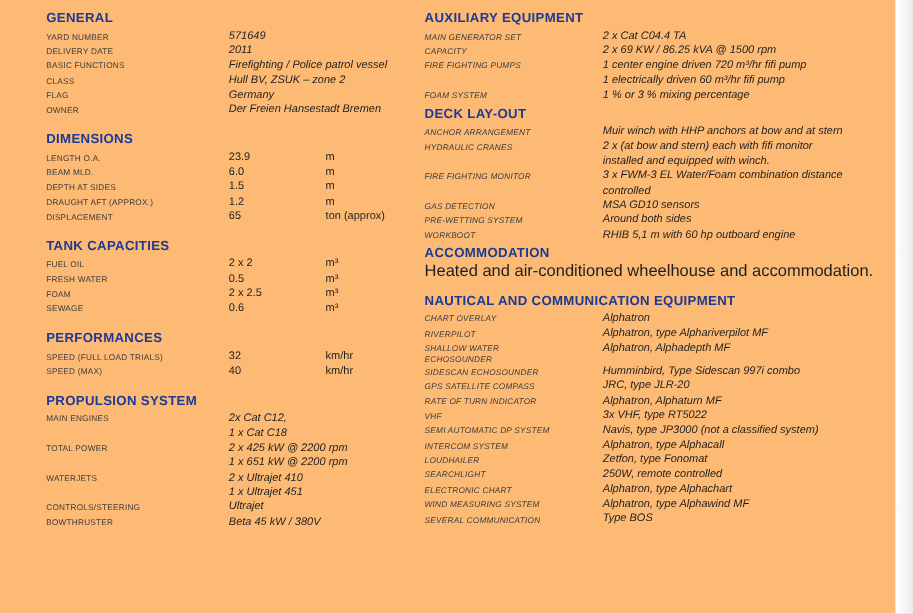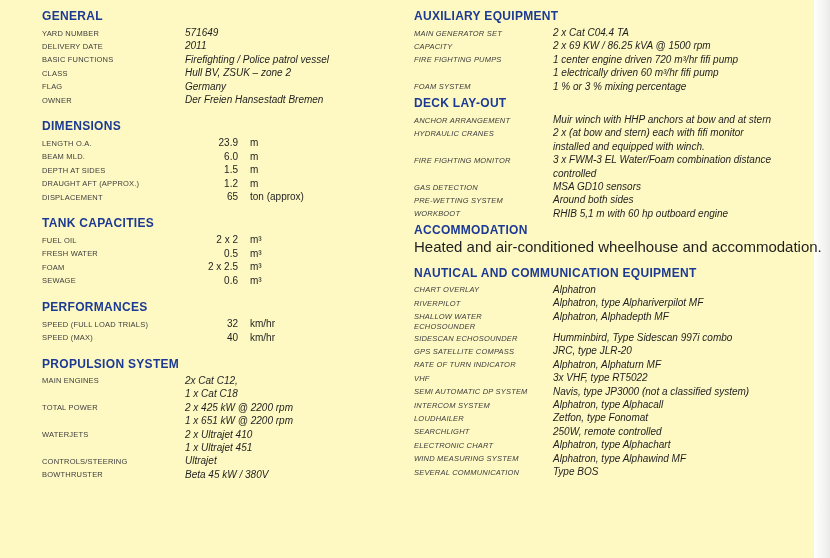--- a/index.html
+++ b/index.html
@@ -1,48 +1,48 @@
 <!DOCTYPE html>
 <html style="--header-blue: #1c3a94;"><head>
 <meta charset="utf-8">
 <style>
   html,body{margin:0;padding:0;background:#ffffff;}
   .page{
-    position:relative;width:830px;height:558px;background:#fef9c3;overflow:hidden;
+    position:relative;width:830px;height:558px;background:#fdba74;overflow:hidden;
     font-family:"Liberation Sans",sans-serif;
     -webkit-font-smoothing:antialiased;
   }
   .page-edge{
     position:absolute;top:0;right:0;width:16px;height:100%;
     background:linear-gradient(to right,#ffffff 0%,#efefee 85%,#e9e9e8 100%);
     pointer-events:none;
   }
   .col{position:absolute;top:9px;}
   .col-left{left:42px;width:356px;}
-  .col-right{left:414px;width:412px;}
+  .col-right{left:386px;width:412px;}
 
   .sec-title{
     margin:0 0 3px 0;
     font-size:12px;font-weight:bold;line-height:14px;
     color:var(--header-blue,#1c3a94);
     letter-spacing:0.3px;
   }
   .section{margin-bottom:13px;}
   .col-right .section{margin-bottom:3px;}
   .col-right .section.para-section{margin-bottom:12px;}
 
-  .row{display:flex;align-items:flex-start;min-height:13.4px;}
+  .row{display:flex;align-items:flex-start;min-height:13.4px;gap:23px;}
   .label{
     flex:none;width:143px;
     font-size:7.5px;line-height:9.5px;letter-spacing:0.2px;
     color:#3c3c3c;padding-top:2.5px;
   }
   .col-right .label{width:139px;font-style:italic;}
   .value{font-size:10px;line-height:13.4px;color:#1e1e1e;font-style:italic;}
-  .amount{flex:none;width:53px;text-align:right;font-size:10px;line-height:13.4px;color:#1e1e1e;}
+  .amount{flex:none;width:53px;font-size:10px;line-height:13.4px;color:#1e1e1e;}
   .unit{margin-left:12px;font-size:10px;line-height:13.4px;color:#1e1e1e;}
   .sec-paragraph{margin:2px 0 0 0;font-size:15px;line-height:13.4px;color:#1e1e1e;}
 </style>
 </head>
 <body>
 
 <div class="page">
   <div class="page-edge"></div>
   <div class="col col-left" id="col-left">
       <section class="section">

